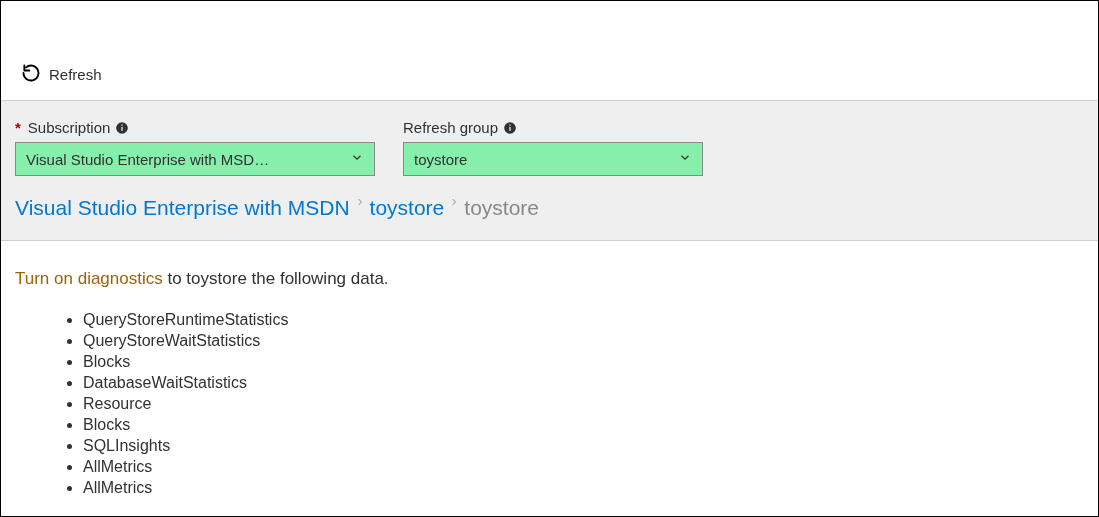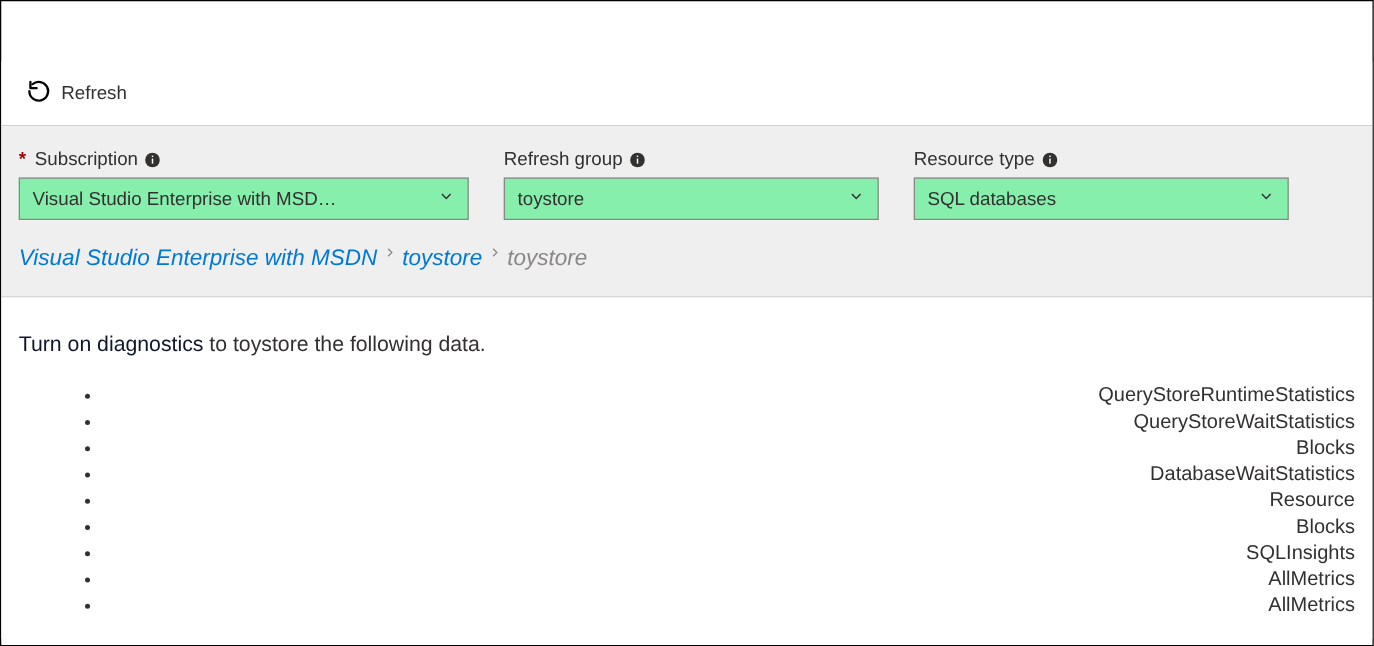--- a/index.html
+++ b/index.html
@@ -80,43 +80,42 @@
       right: 10px;
       top: 50%;
       transform: translateY(-50%);
       pointer-events: none;
     }
     .breadcrumb {
       display: flex;
       align-items: flex-start;
       gap: 4px;
       padding: 4px 0 20px 0;
-      font-size: 18px;
-      font-style: italic;
+      font-size: 21px;
     }
     .breadcrumb a { color: #0078d4; text-decoration: none; cursor: pointer; }
     .breadcrumb .sep { color: #8a8886; display: inline-flex; }
     .breadcrumb .current { color: #8a8886; }
     .content {
       padding: 28px 14px 14px 14px;
       background: #fff;
     }
     .diag-line {
       font-size: 17px;
       color: #323130;
       margin-bottom: 22px;
     }
-    .diag-line a { color: #0f172a; text-decoration: none; cursor: pointer; }
+    .diag-line a { color: #a16207; text-decoration: none; cursor: pointer; }
     .diag-list {
       list-style: disc;
       padding-left: 68px;
       font-size: 16px;
       color: #323130;
     }
-    .diag-list li { margin-bottom: 3px; text-align: right; }
+    .diag-list li { margin-bottom: 3px; }
     .ellipsis { white-space: nowrap; overflow: hidden; text-overflow: ellipsis; display: block; }
   </style>
 </head>
 <body>
 
 <div class="toolbar">
   <div class="toolbar-btn">
     <span class="icon">
       <svg width="20" height="20" viewBox="0 0 24 24" fill="none" stroke="#000" stroke-width="2.2" stroke-linecap="round" stroke-linejoin="round">
         <path d="M3 12a9 9 0 1 0 3-6.7"></path>
@@ -165,40 +164,20 @@
       <div class="dropdown">
         <span class="ellipsis">toystore</span>
         <span class="chev">
           <svg width="14" height="14" viewBox="0 0 24 24" fill="none" stroke="#323130" stroke-width="2">
               <polyline points="6 9 12 15 18 9"></polyline>
             </svg>
         </span>
       </div>
     </div>
 
-    <div class="field field-md2">
-      <div class="field-label">
-        <span>Resource type</span>
-        <span class="info-icon">
-          <svg width="14" height="14" viewBox="0 0 24 24" fill="#323130">
-              <circle cx="12" cy="12" r="10" fill="#323130"></circle>
-              <rect x="11" y="10" width="2" height="7" fill="#fff"></rect>
-              <rect x="11" y="6" width="2" height="2" fill="#fff"></rect>
-            </svg>
-        </span>
-      </div>
-      <div class="dropdown">
-        <span class="ellipsis">SQL databases</span>
-        <span class="chev">
-          <svg width="14" height="14" viewBox="0 0 24 24" fill="none" stroke="#323130" stroke-width="2">
-              <polyline points="6 9 12 15 18 9"></polyline>
-            </svg>
-        </span>
-      </div>
-    </div>
 
   </div>
 
   <div class="breadcrumb">
     <a>Visual Studio Enterprise with MSDN</a>
     <span class="sep">
       <svg width="12" height="12" viewBox="0 0 24 24" fill="none" stroke="#8a8886" stroke-width="2">
           <polyline points="9 6 15 12 9 18"></polyline>
         </svg>
     </span>

